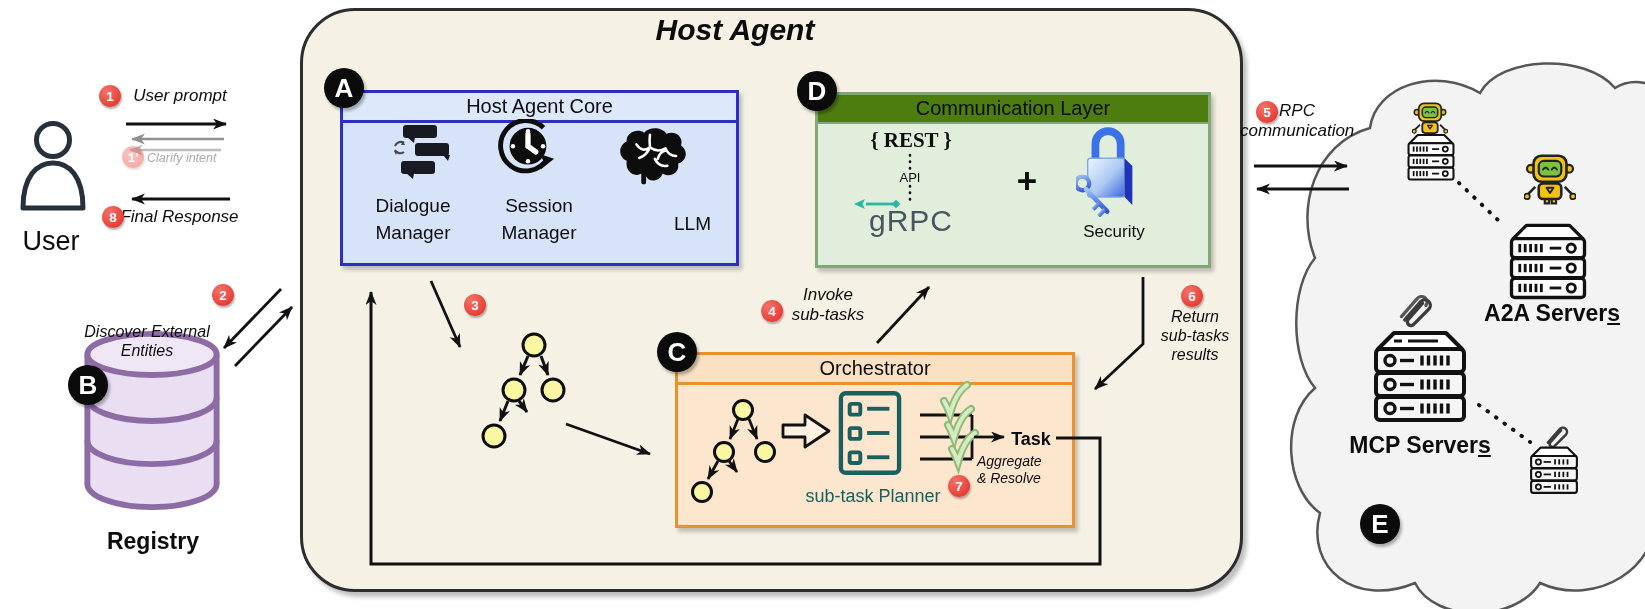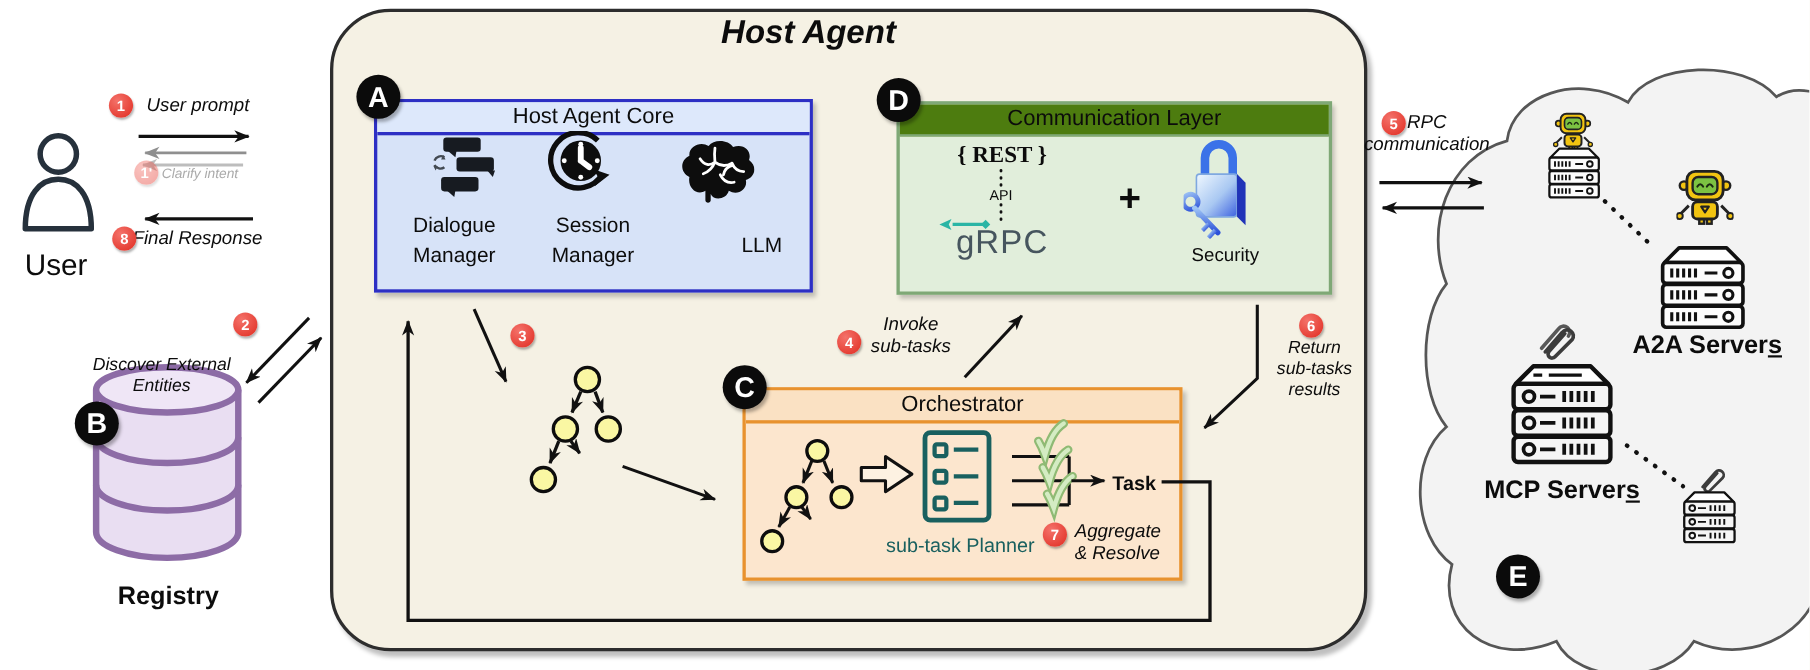--- a/index.html
+++ b/index.html
@@ -362,21 +362,21 @@
   </div>
   <div class="lbl flow" style="left:1240px;top:101px;width:114px;">
     <span>RPC</span><br>
     <span>communication</span>
   </div>
   <div class="lbl flow" style="left:1145px;top:307px;width:100px;font-size:16px;">
     <span>Return</span><br>
     <span>sub-tasks</span><br>
     <span>results</span>
   </div>
-  <div class="lbl it" style="left:977px;top:473px;width:90px;font-size:17px;">
+  <div class="lbl it" style="left:977px;top:453px;width:90px;font-size:14px;">
     <span>Aggregate</span><br>
     <span>&amp; Resolve</span>
   </div>
   <div class="lbl ctr bold" style="left:1006px;top:429px;width:50px;font-size:18px;">Task</div>
   <div class="lbl ctr teal" style="left:800px;top:486px;width:146px;font-size:18px;">sub-task Planner</div>
 
   <div class="lbl core-item" style="left:371px;top:192px;width:84px;">
     <span>Dialogue</span><br>
     <span>Manager</span>
   </div>

